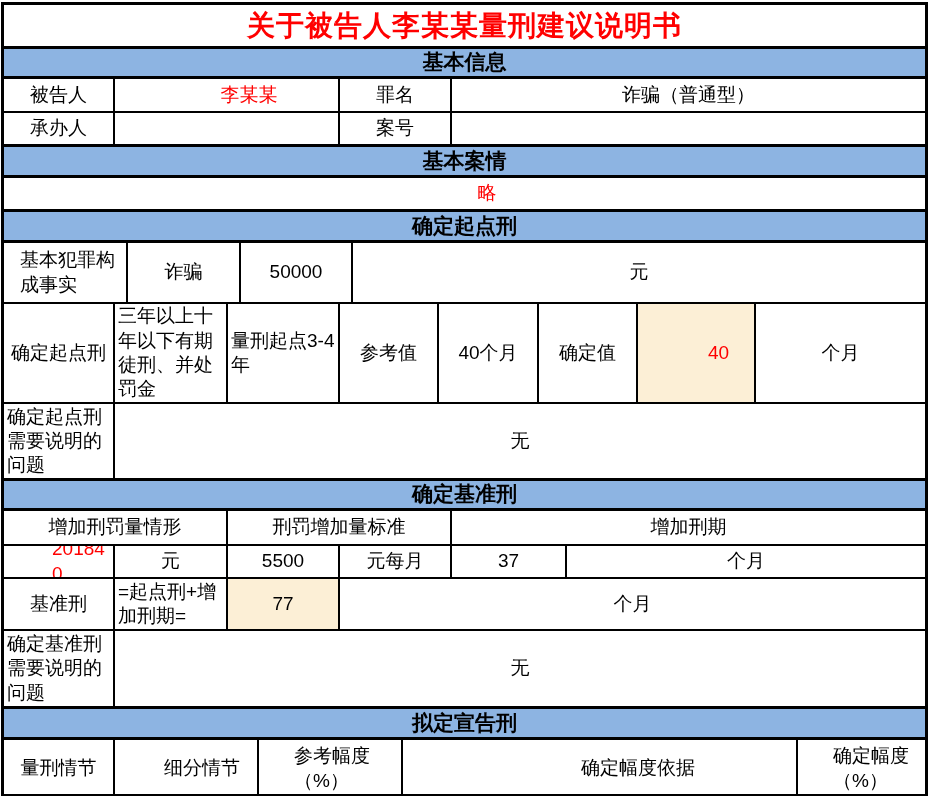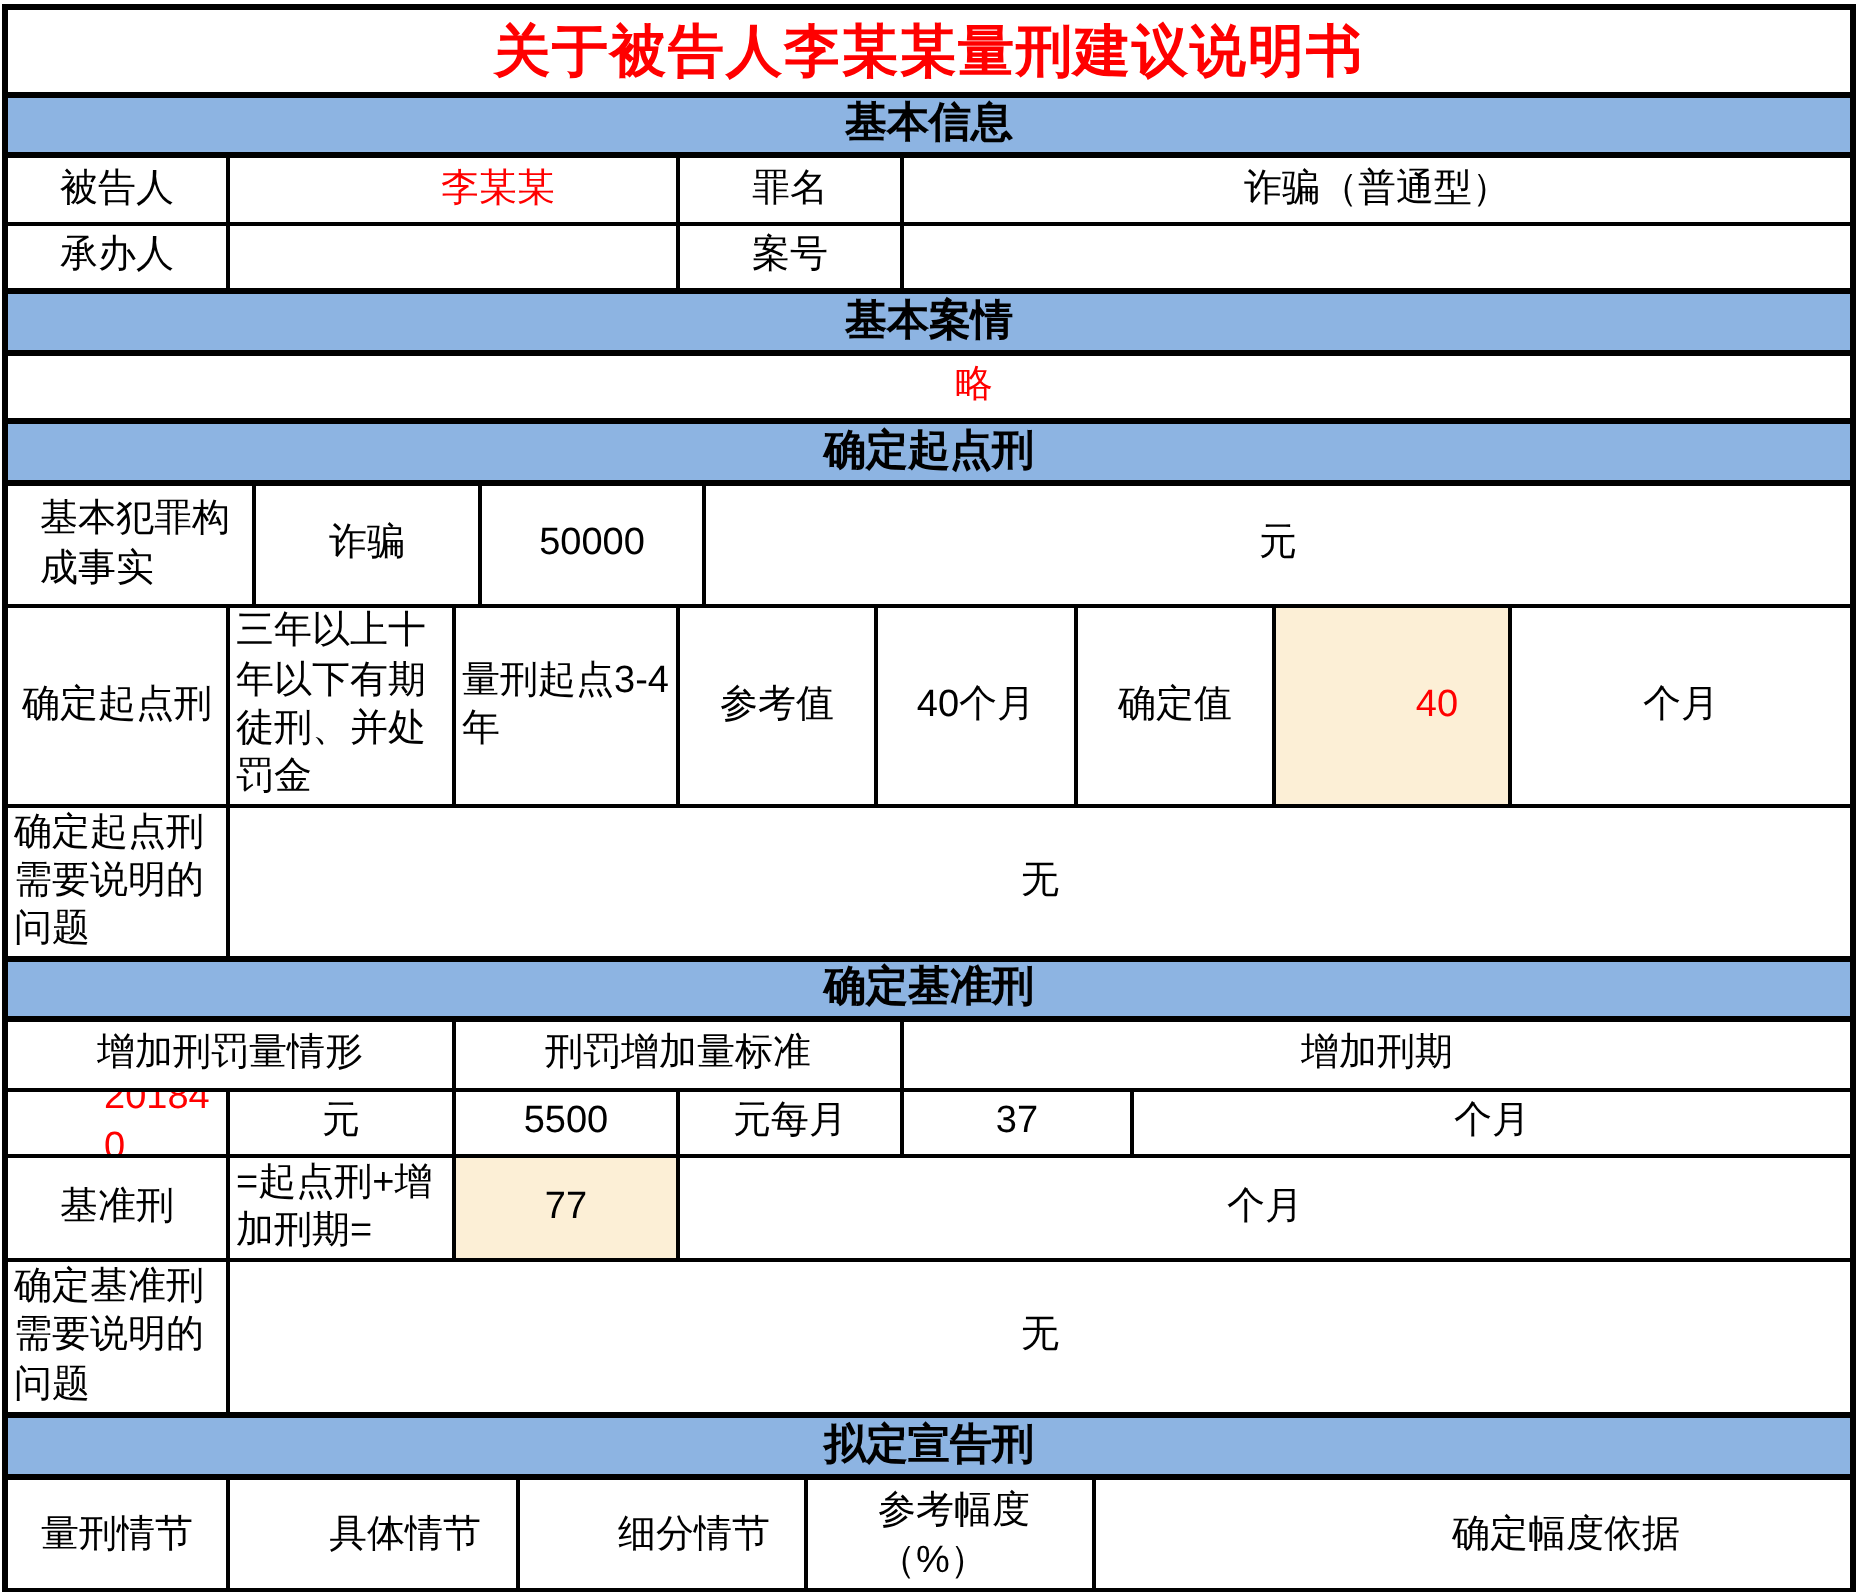--- a/index.html
+++ b/index.html
@@ -136,20 +136,19 @@
   <div class="row h78 thick">
     <div class="cell w111">确定基准刑需要说明的问题</div>
     <div class="cell">无</div>
   </div>
 
   <div class="row blue-row h29 thick">
     <div class="cell">拟定宣告刑</div>
   </div>
   <div class="row h57 last">
     <div class="cell w111">量刑情节</div>
-    <div class="cell w113">具体情节</div>
     <div class="cell w112">细分情节</div>
     <div class="cell w112">参考幅度（%）</div>
     <div class="cell w363">确定幅度依据</div>
     <div class="cell">确定幅度（%）</div>
   </div>
 
 </div>
 
 </body></html>

